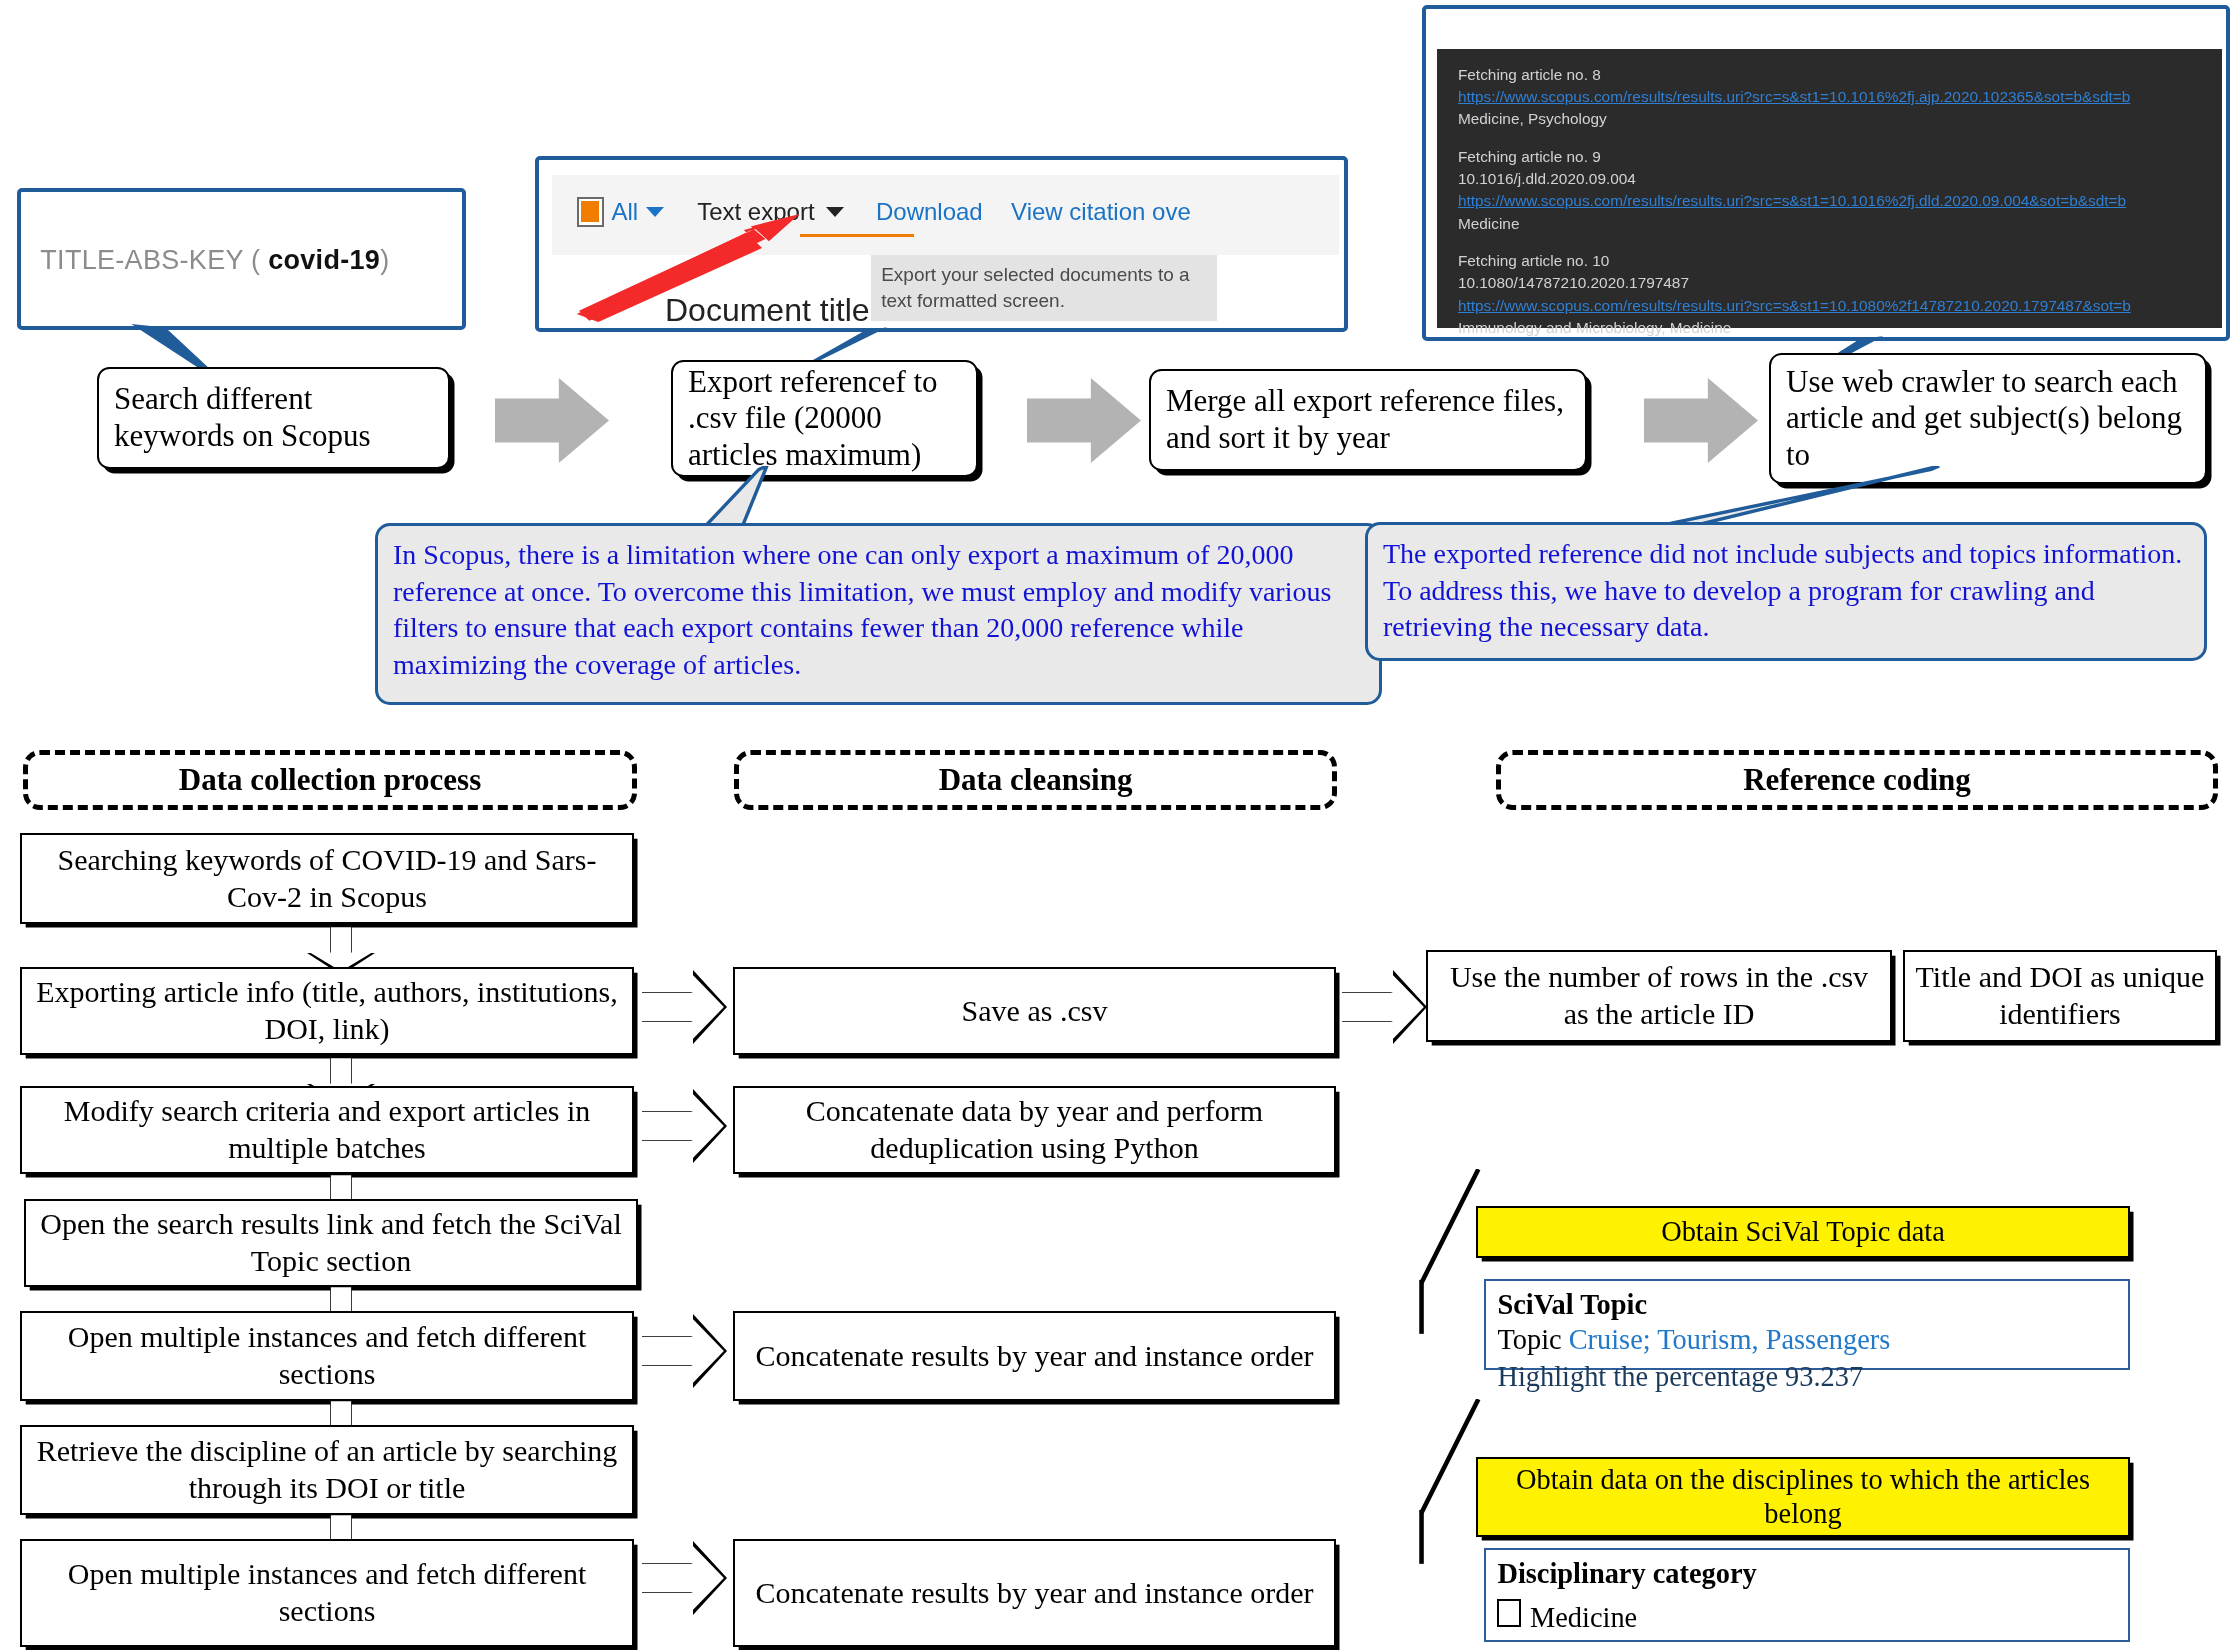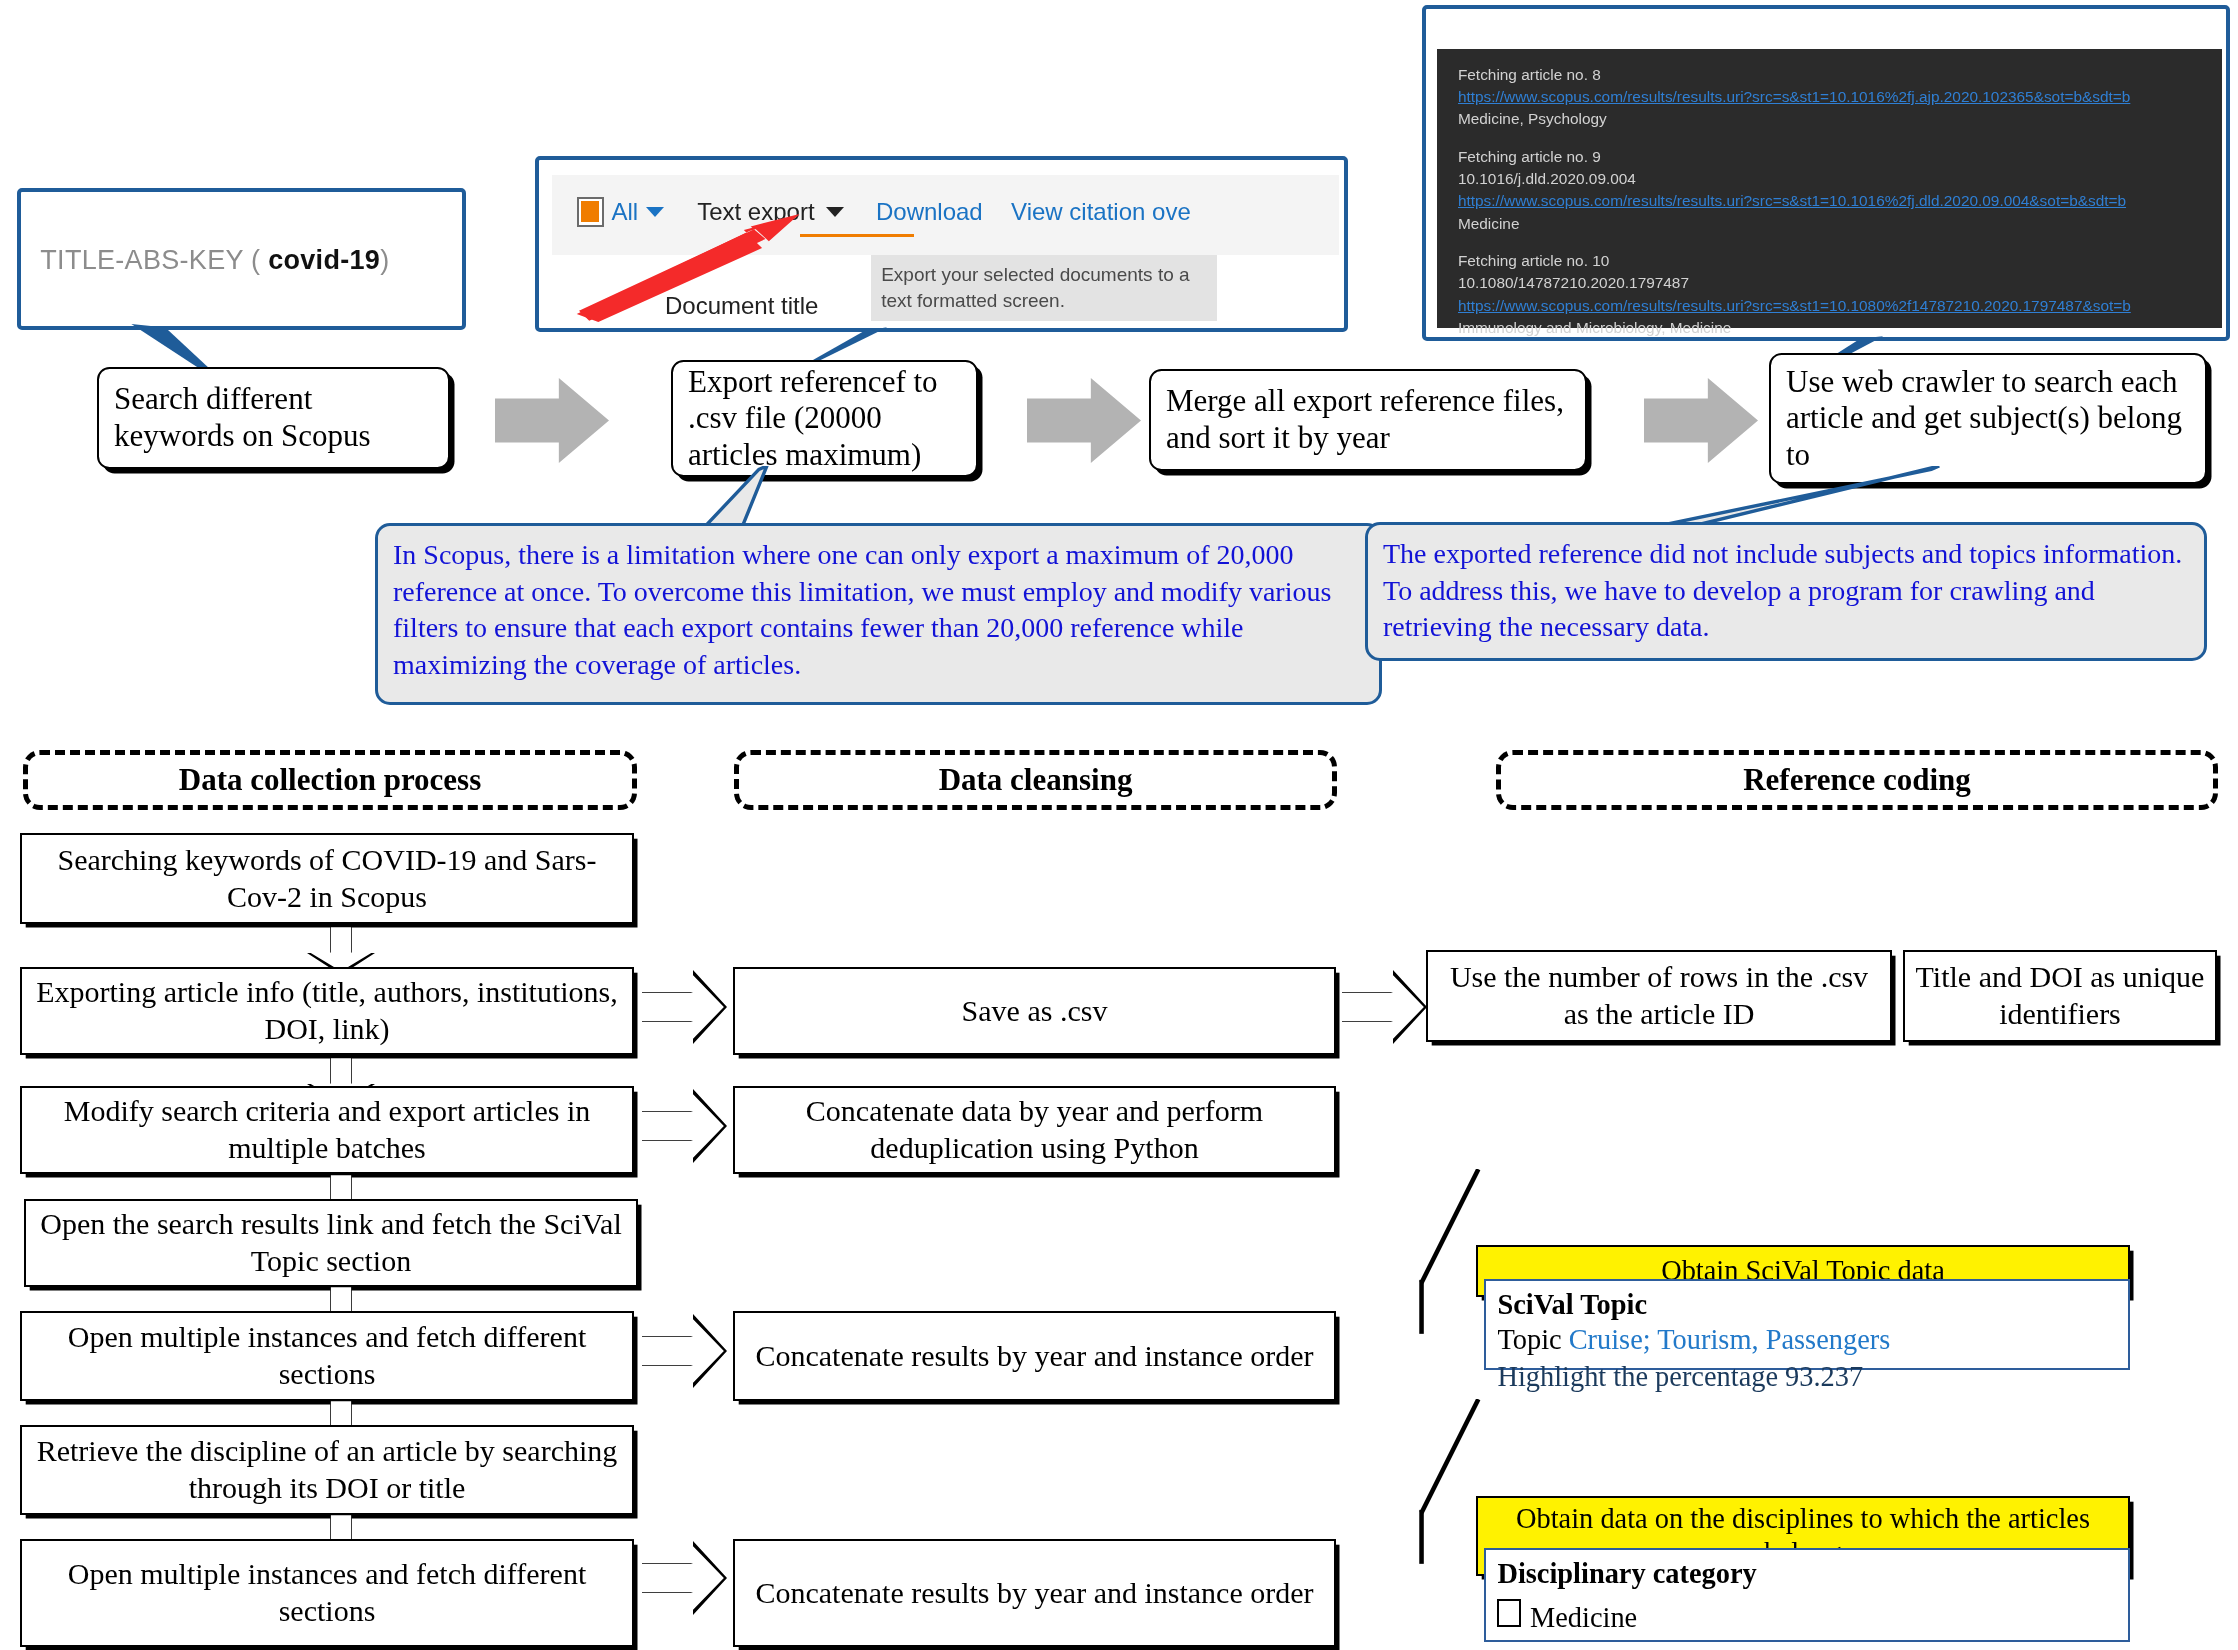--- a/index.html
+++ b/index.html
@@ -19,21 +19,21 @@
   .toolbar-strip{background:#f4f4f4;}
   .tb-row{display:flex;align-items:center;font-family:"Liberation Sans",sans-serif;font-size:24px;white-space:nowrap;}
   .chk-all{width:23px;height:26px;border:2.3px solid #6b6b6b;background:#fff;display:inline-block;position:relative;}
   .chk-all:after{content:"";position:absolute;left:2.8px;top:2.8px;right:2.8px;bottom:2.8px;background:#F07D00;}
   .lnk{color:#1a73c4;}
   .tb-txt{color:#222;}
   .caret{display:inline-block;width:0;height:0;border-left:9px solid transparent;border-right:9px solid transparent;border-top:10.2px solid currentColor;}
   .caret-blue{color:#1a73c4;}
   .underline-orange{height:3.4px;background:#F07D00;}
   .tooltip{background:#e3e3e3;color:#4a4a4a;font-family:"Liberation Sans",sans-serif;font-size:19px;line-height:1.35;padding:8px 10.2px;}
-  .doc-title{font-family:"Liberation Sans",sans-serif;font-size:24px;color:#222;}
+  .doc-title{font-family:"Liberation Sans",sans-serif;font-size:32px;color:#222;}
 
   
   .term{background:#2b2b2b;}
   .term p{margin:0;font-family:"Liberation Sans",sans-serif;font-size:15.4px;line-height:1.45;color:#d2d2d2;white-space:nowrap;overflow:hidden;}
   .term p.url{color:#2f7fd4;text-decoration:underline;}
   .term .gap{height:15px;}
 
   
   .topbox{border:2.8px solid #000;border-radius:12.5px;background:#fff;
           box-shadow:5.1px 5.1px 0 -0.6px #000;
@@ -51,21 +51,21 @@
   
   .dashhdr{border:5.7px dashed #000;border-radius:17px;display:flex;align-items:center;justify-content:center;}
   .dashhdr span{font-weight:700;font-size:31px;}
 
   
   .fbox{border:2.8px solid #000;background:#fff;box-shadow:4.6px 4.6px 0 -1.1px #000;
         display:flex;align-items:center;justify-content:center;text-align:center;padding:3.4px 9px;}
   .fbox span{font-size:30px;line-height:1.22;}
 
   .ybox{border:2.8px solid #000;background:#FFF200;box-shadow:4.6px 4.6px 0 -1.1px #000;
-        display:flex;align-items:center;justify-content:center;text-align:center;padding:3.4px 9px;margin-top:39px;}
+        display:flex;align-items:center;justify-content:center;text-align:center;padding:3.4px 9px;}
   .ybox span{font-size:28.4px;line-height:1.2;}
 
   .bbox{border:2.8px solid #2E5D9B;background:#fff;padding:6.8px 11.4px;}
   .bbox .hd{font-weight:700;font-size:28.4px;display:block;line-height:1.22;}
   .bbox .rowline{display:flex;align-items:baseline;gap:7px;font-size:28.4px;line-height:1.3;}
   .bbox .blue{color:#2279C9;}
   .bbox .dk{color:#1B3A5C;}
   .chkbox{display:inline-block;width:19.3px;height:24px;border:2.8px solid #000;margin-right:12.5px;vertical-align:-3.4px;}
 
   

